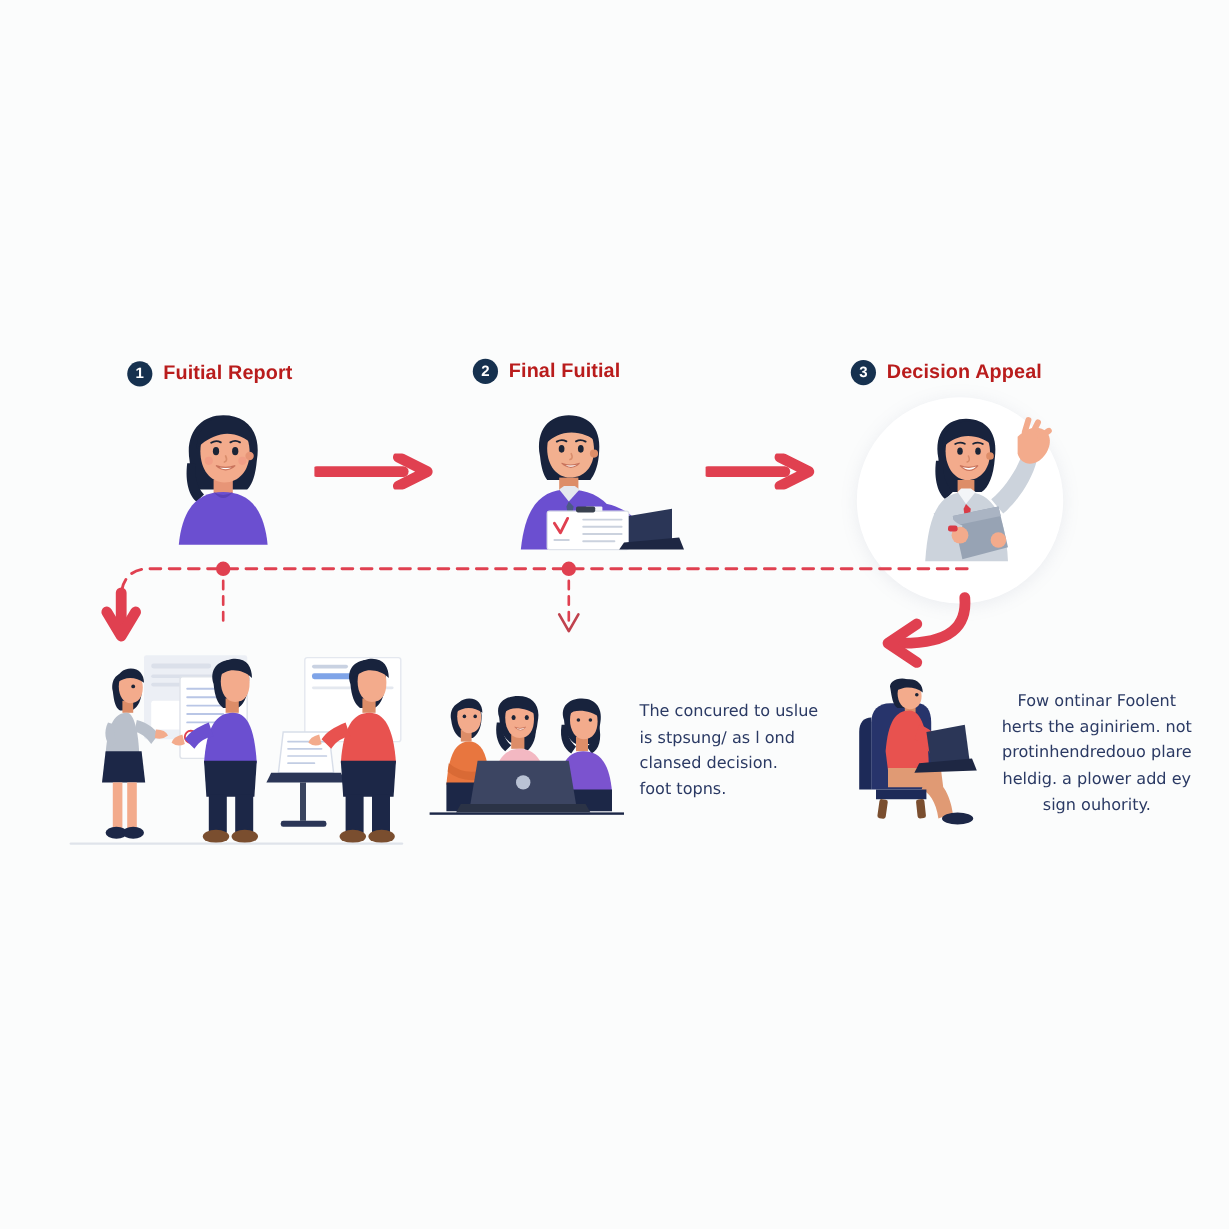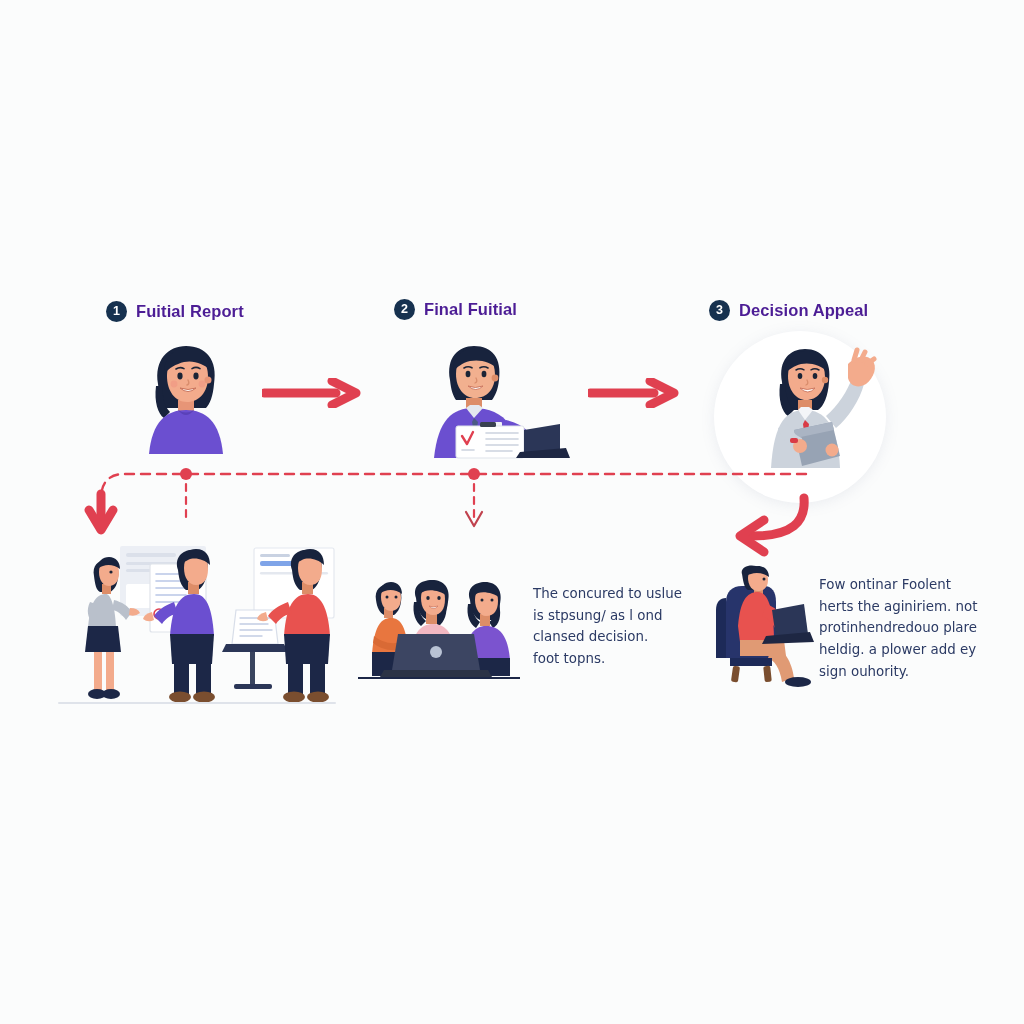--- a/index.html
+++ b/index.html
@@ -15,21 +15,21 @@
   
   .step-head{position:absolute;display:flex;align-items:center;gap:9px;}
   .badge{
     width:21px;height:21px;border-radius:50%;
     background:#16314f;color:#fff;
     font-size:12.5px;font-weight:bold;
     display:flex;align-items:center;justify-content:center;
     line-height:1;
   }
   .step-title{
-    font-size:16.5px;font-weight:bold;color:#4c1d95;
+    font-size:16.5px;font-weight:bold;color:#b91c1c;
     letter-spacing:.1px;white-space:nowrap;
   }
 
   
   .arrow-r{position:absolute;height:30px;}
   .arrow-r svg{display:block;}
 
   
   .dash-layer{position:absolute;left:0;top:0;width:1024px;height:1024px;pointer-events:none;}
 
@@ -404,19 +404,19 @@
 
       <ellipse cx="90" cy="116" rx="13" ry="5" fill="#1c2747"></ellipse>
     </svg>
   </div>
 
   <div class="para" style="left:533px;top:583px;width:185px;">The concured to uslue
 is  stpsung/ as l ond
 clansed decision.
 foot topns.</div>
 
-  <div class="para" style="left:819px;top:574px;width:190px;">Fow ontinar Foolent
+  <div class="para" style="left:819px;top:574px;width:190px;text-align:center;">Fow ontinar Foolent
 herts the aginiriem. not
 protinhendredouo plare
 heldig. a plower add ey
 sign ouhority.</div>
 
 </div>
 
 </body></html>

